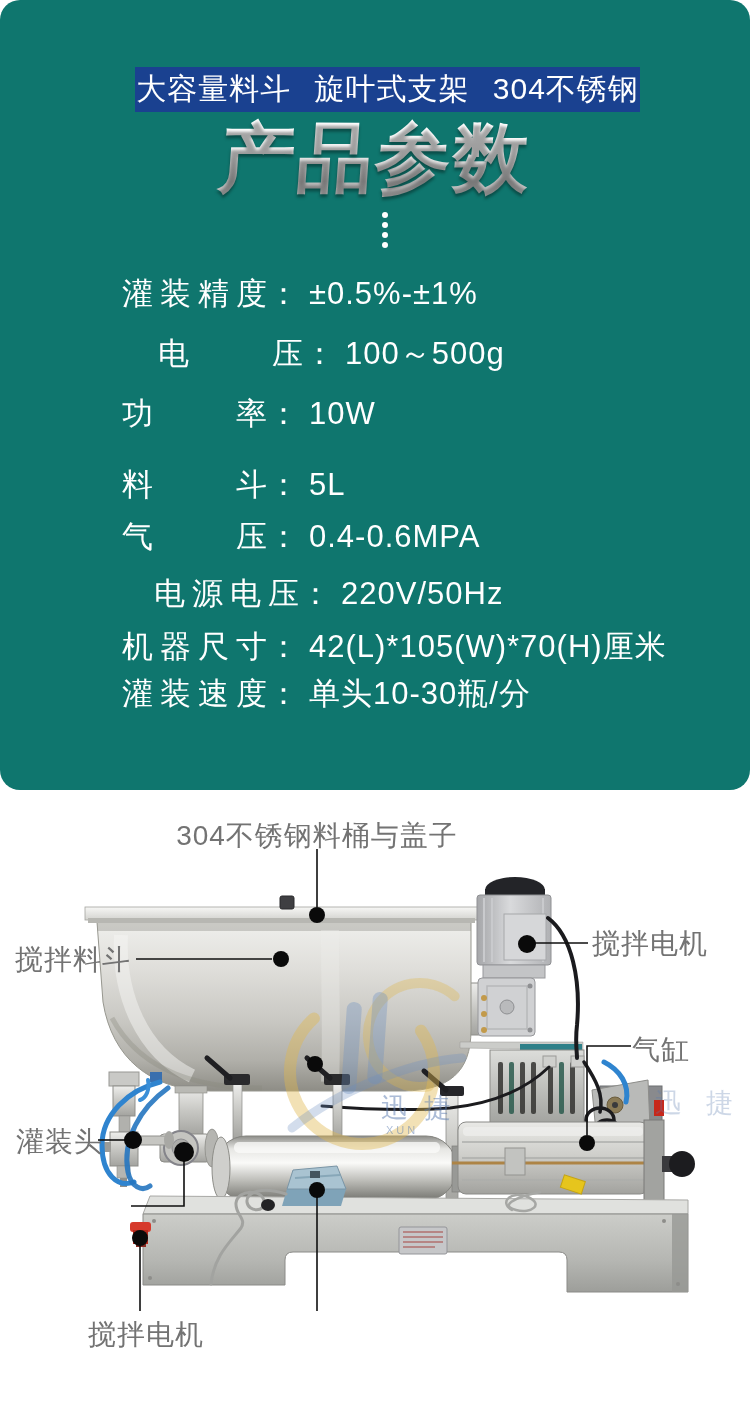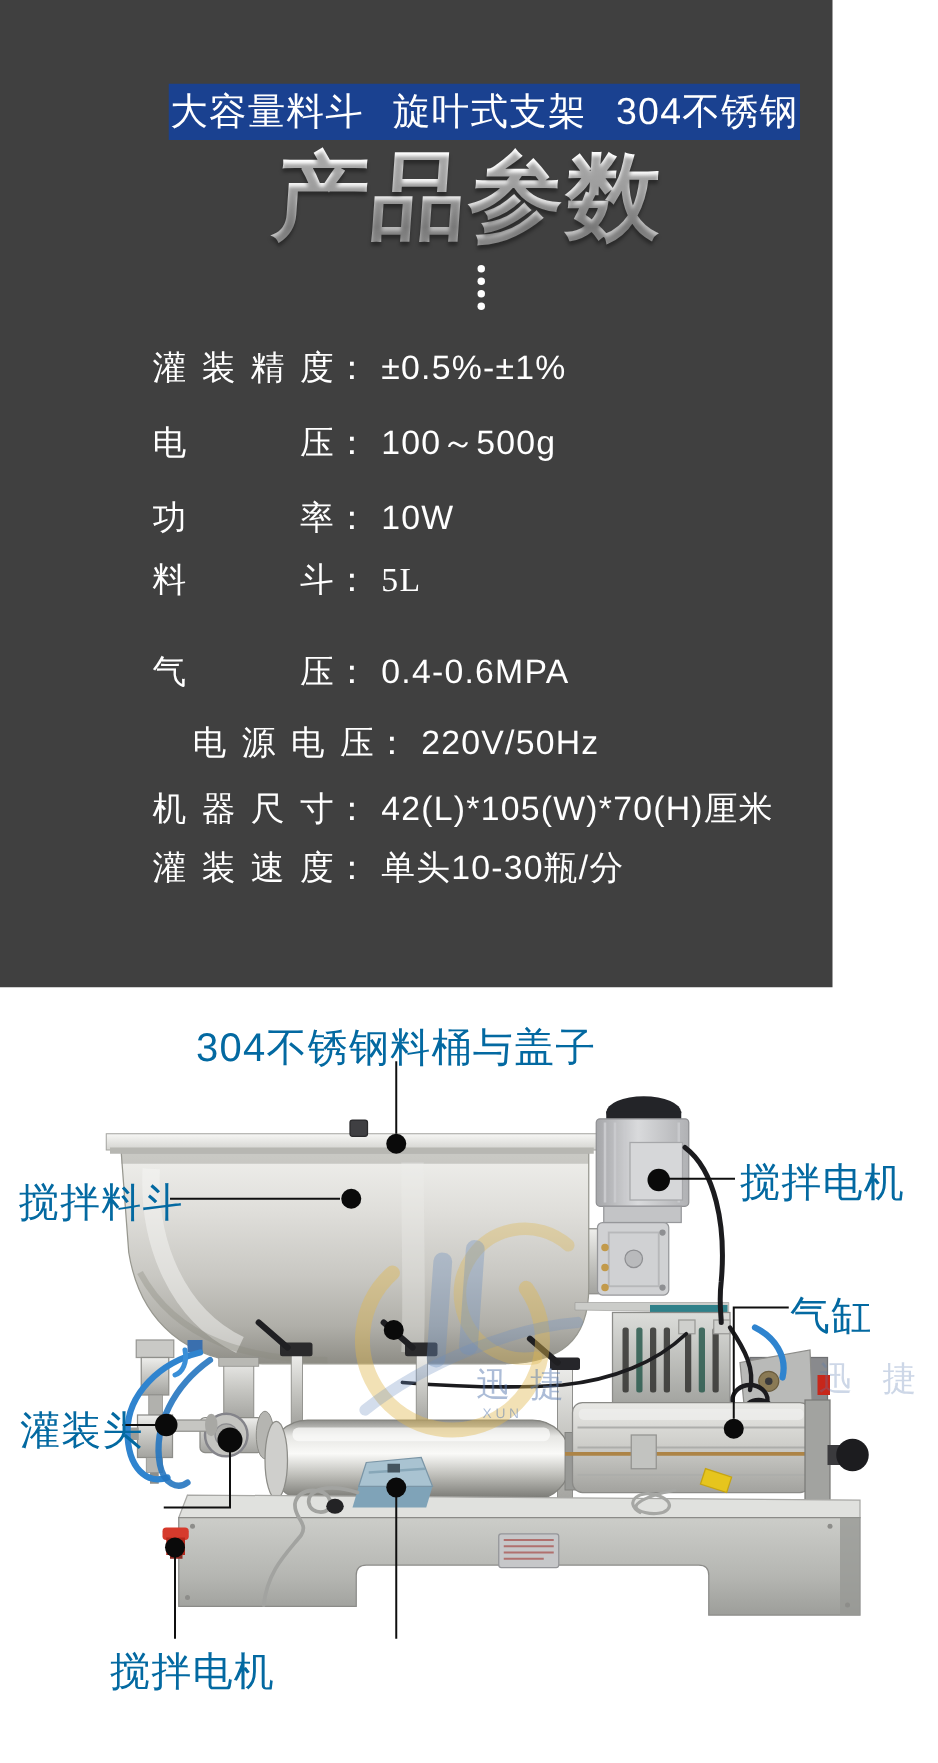--- a/index.html
+++ b/index.html
@@ -1,65 +1,65 @@
 <!DOCTYPE html>
 <html><head>
 <meta charset="utf-8">
 <style>
   html,body{margin:0;padding:0;background:#ffffff;}
   .page{position:relative;width:750px;height:1410px;overflow:hidden;
         font-family:"Liberation Sans","DejaVu Sans",sans-serif;background:#ffffff;}
 
   
-  .top-section{position:absolute;left:0;top:0;width:666px;height:790px;background:#404040;}
+  .top-section{position:absolute;left:0;top:0;width:750px;height:790px;background:#0f766e;border-radius:20px;}
   .banner{position:absolute;left:135px;top:67px;width:505px;height:45px;background:#1a4190;
           display:flex;align-items:center;justify-content:center;}
   .banner-text{color:#ffffff;font-size:30px;letter-spacing:1px;word-spacing:14px;white-space:nowrap;}
   .big-title{position:absolute;left:0;top:116px;width:750px;text-align:center;
              font-size:76px;font-weight:900;letter-spacing:2px;line-height:1.1;
              transform:skewX(-4deg);
              background:linear-gradient(180deg,#ffffff 18%,#efefef 45%,#b9b9b9 78%,#d8d8d8 100%);
              -webkit-background-clip:text;background-clip:text;color:#e8e8e8;
              -webkit-text-fill-color:transparent;
              text-shadow:0 3px 3px rgba(0,0,0,0.35);}
   .ellipsis-dots{position:absolute;left:381px;top:208px;width:8px;}
   .ellipsis-dots i{display:block;width:6px;height:6px;border-radius:50%;background:#ffffff;margin:4px auto;}
-  .param-row{position:absolute;left:122px;white-space:nowrap;color:#ffffff;font-size:27px;line-height:36px;}
+  .param-row{position:absolute;left:122px;white-space:nowrap;color:#ffffff;font-size:31px;line-height:36px;}
   .param-label{display:inline-block;width:146px;text-align:justify;text-align-last:justify;
                letter-spacing:1px;vertical-align:top;}
   .param-colon{display:inline-block;vertical-align:top;}
   .param-value{display:inline-block;margin-left:10px;letter-spacing:1px;vertical-align:top;}
 
   
   .photo-section{position:absolute;left:0;top:790px;width:750px;height:620px;background:#ffffff;}
   .machine-svg{position:absolute;left:0;top:0;}
-  .callout{position:absolute;font-size:32px;color:#0369a1;letter-spacing:1px;white-space:nowrap;}
+  .callout{position:absolute;font-size:28px;color:#737373;letter-spacing:1px;white-space:nowrap;}
   .callout.centered{transform:translateX(-50%);}
 </style>
 </head>
 <body>
 
 <div class="page">
 
   <div class="top-section">
     <div class="banner">
       <span class="banner-text">大容量料斗 旋叶式支架 304不锈钢</span>
     </div>
     <div class="big-title">产品参数</div>
     <div class="ellipsis-dots">
       <i></i>
         <i></i>
         <i></i>
         <i></i>
     </div>
     <div>
         <div class="param-row" style="top: 276px;"><span class="param-label">灌装精度</span><span class="param-colon">：</span><span class="param-value">±0.5%-±1%</span></div>
-        <div class="param-row" style="top: 336px;"><span class="param-label">电压</span><span class="param-colon">：</span><span class="param-value">100～500g</span></div>
+        <div class="param-row" style="top: 336px; margin-left: 36px;"><span class="param-label">电压</span><span class="param-colon">：</span><span class="param-value">100～500g</span></div>
         <div class="param-row" style="top: 396px;"><span class="param-label">功率</span><span class="param-colon">：</span><span class="param-value">10W</span></div>
-        <div class="param-row" style="top: 446px; font-family: Liberation Serif, serif;"><span class="param-label">料斗</span><span class="param-colon">：</span><span class="param-value">5L</span></div>
+        <div class="param-row" style="top: 467px;"><span class="param-label">料斗</span><span class="param-colon">：</span><span class="param-value">5L</span></div>
         <div class="param-row" style="top: 519px;"><span class="param-label">气压</span><span class="param-colon">：</span><span class="param-value">0.4-0.6MPA</span></div>
         <div class="param-row" style="top: 576px; margin-left: 32px;"><span class="param-label">电源电压</span><span class="param-colon">：</span><span class="param-value">220V/50Hz</span></div>
         <div class="param-row" style="top: 629px;"><span class="param-label">机器尺寸</span><span class="param-colon">：</span><span class="param-value">42(L)*105(W)*70(H)厘米</span></div>
         <div class="param-row" style="top: 676px;"><span class="param-label">灌装速度</span><span class="param-colon">：</span><span class="param-value">单头10-30瓶/分</span></div>
       </div>
   </div>
 
   <div class="photo-section">
 
     <svg class="machine-svg" width="750" height="620" viewBox="0 0 750 620" xmlns="http://www.w3.org/2000/svg">

